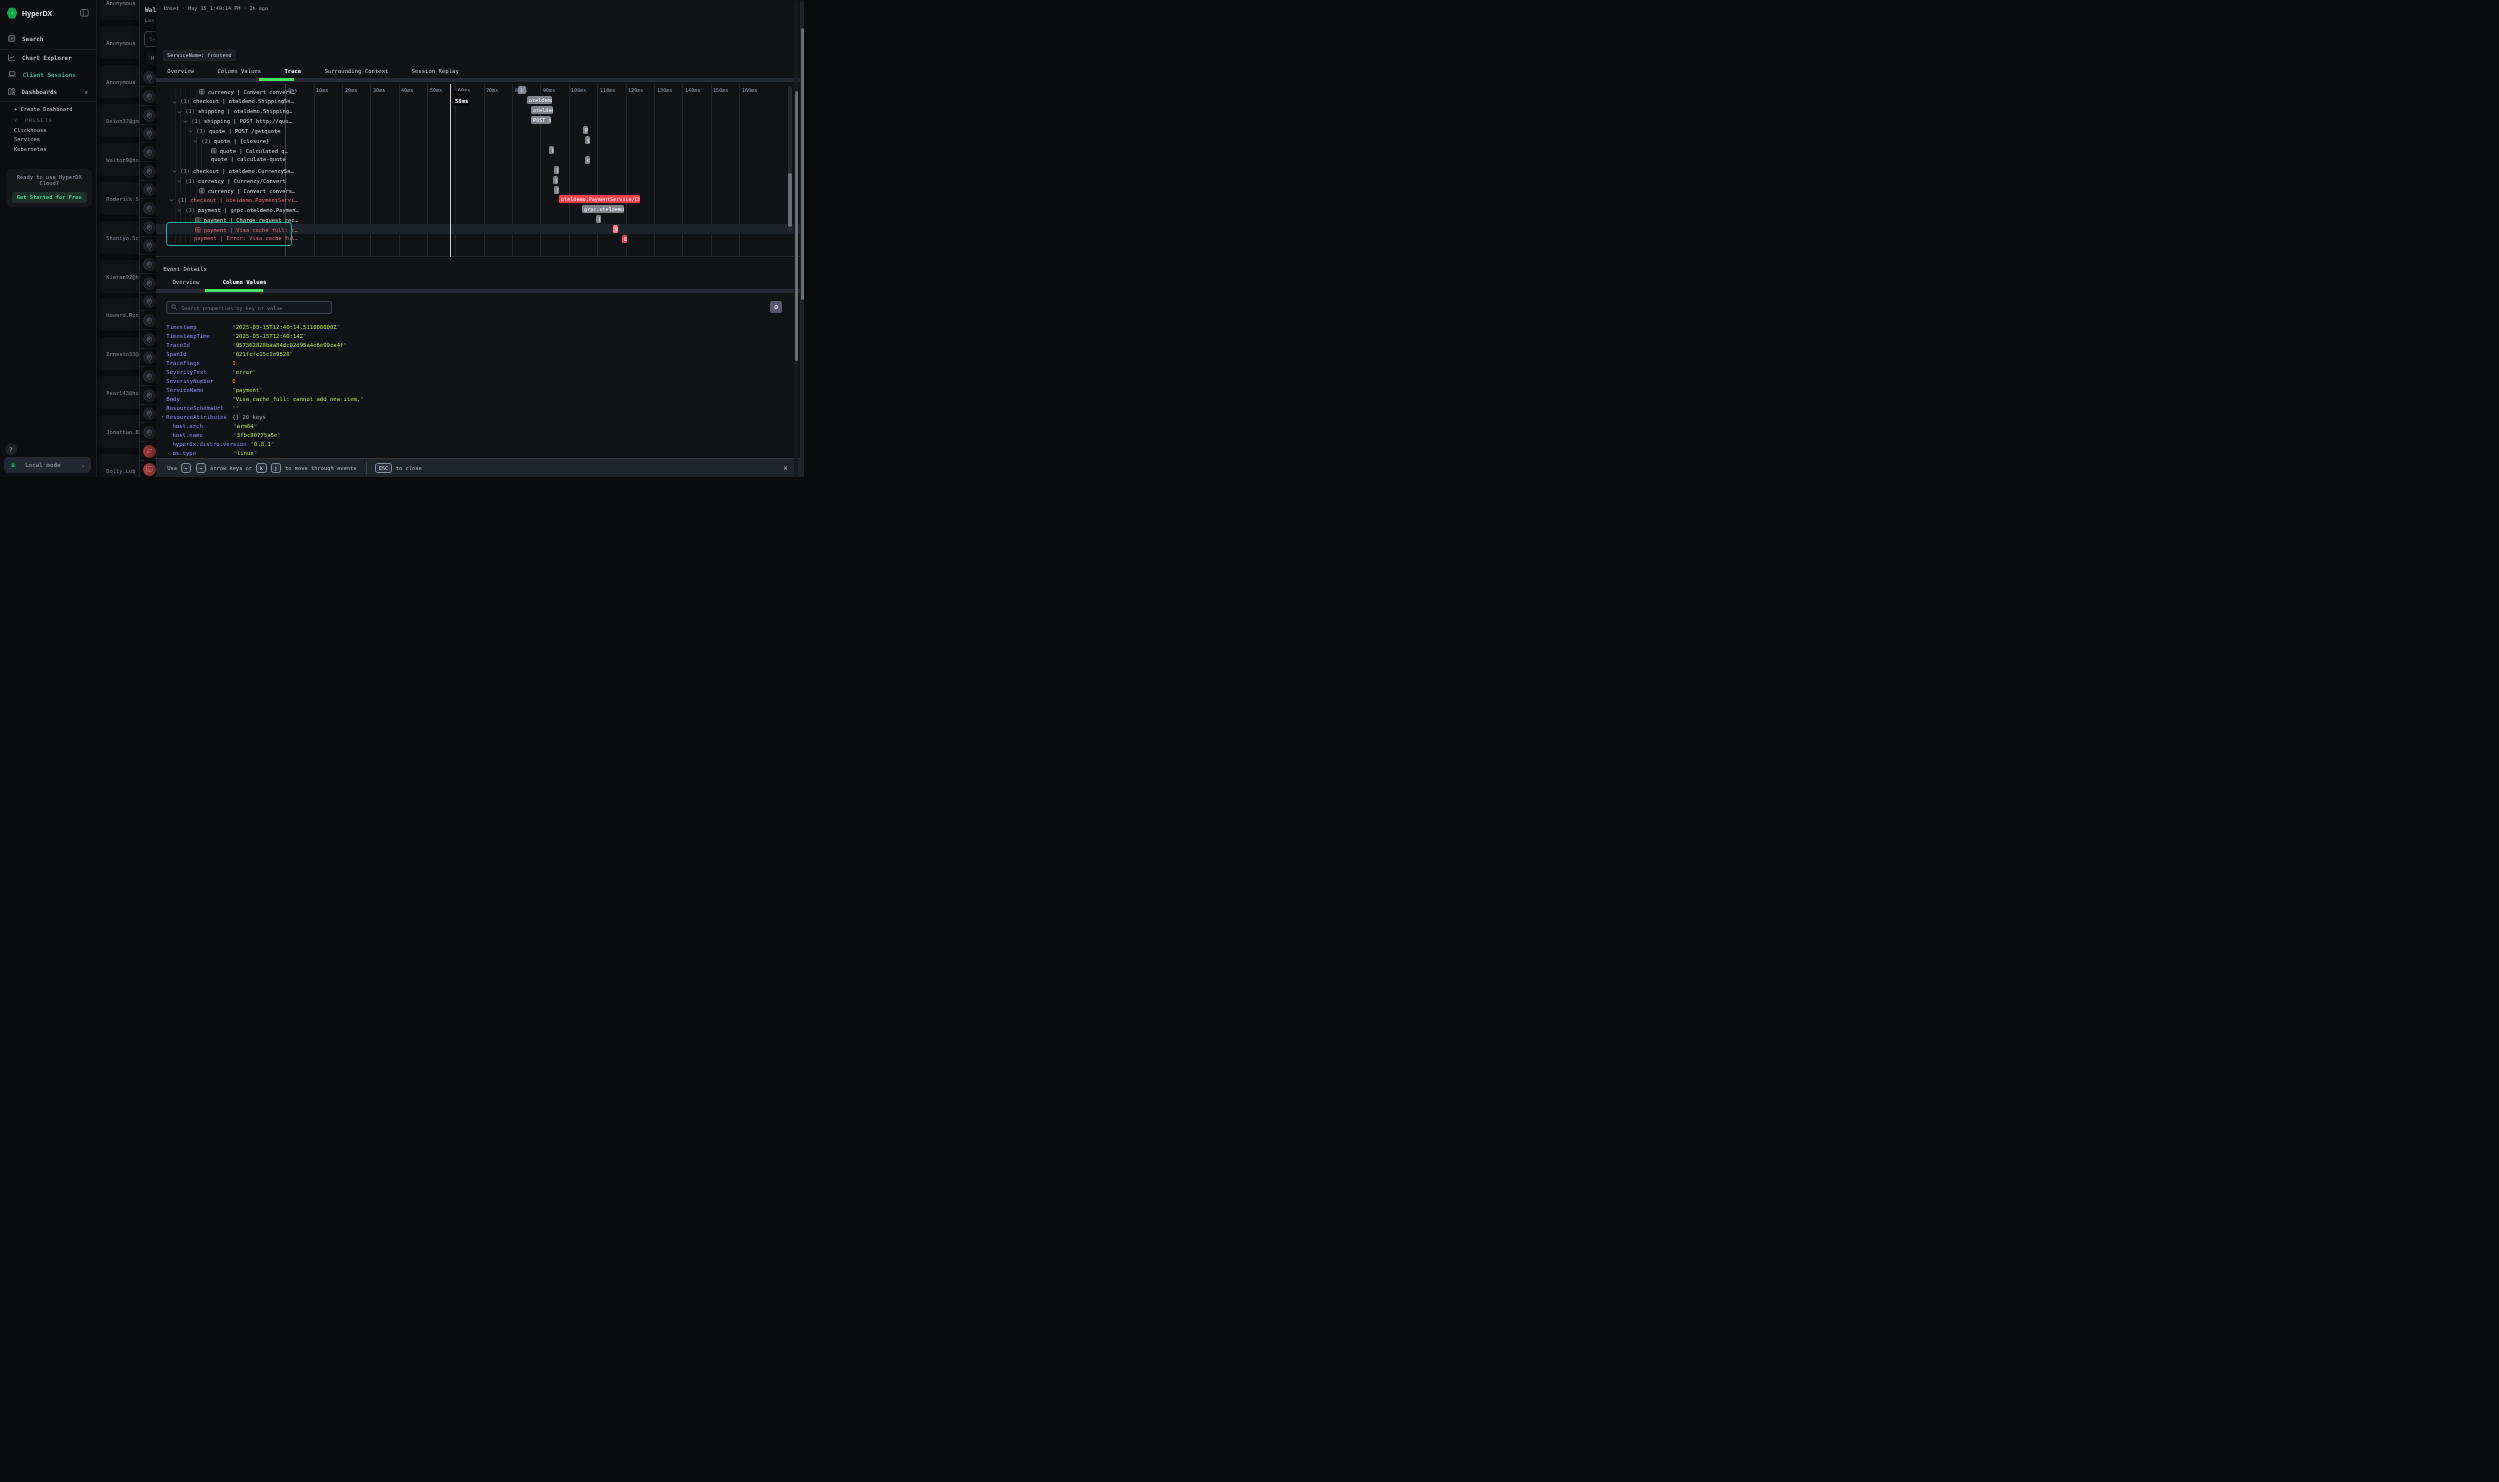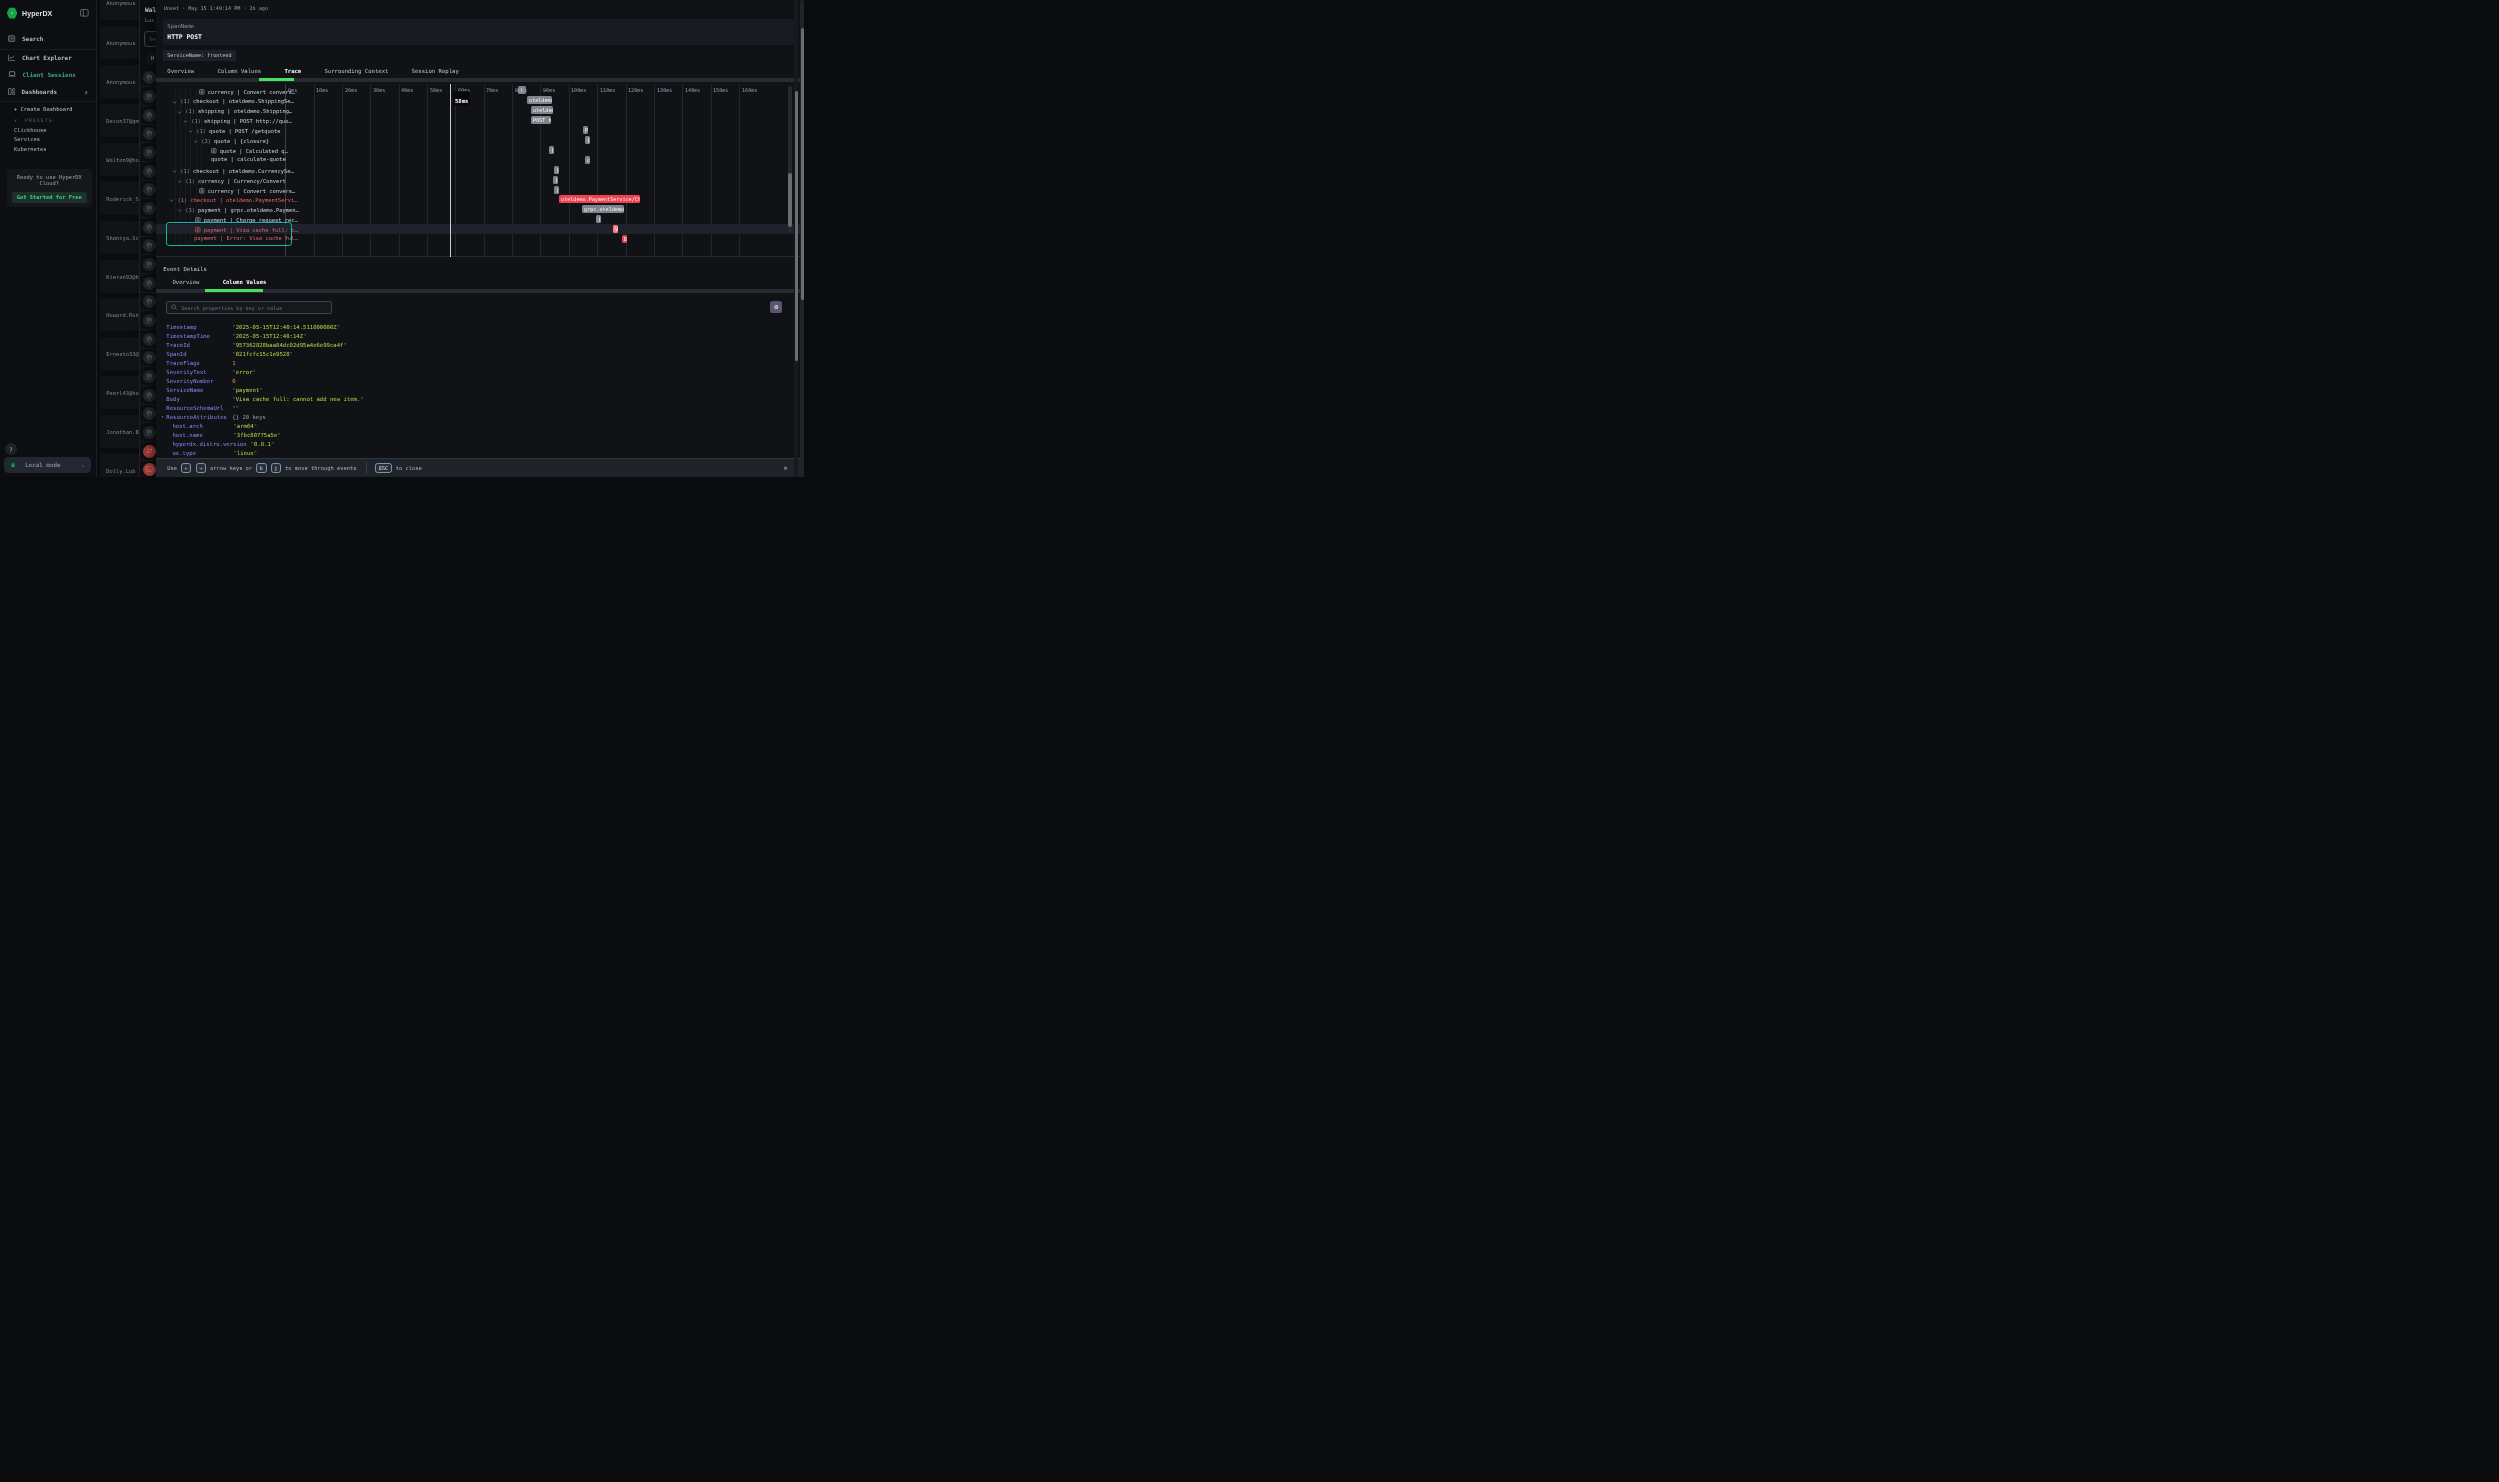--- a/index.html
+++ b/index.html
@@ -429,24 +429,20 @@
               <line x1="6.5" y1="7.6" x2="9.5" y2="7.6"></line>
             </svg>
           </div>
         </div>
       </div>
   </div>
 
   <section id="drawer">
     <div class="meta">Unset · May 15 1:40:14 PM · 2h ago</div>
 
-    <div class="spanbox">
-      <div class="lbl">SpanName</div>
-      <div class="val">HTTP POST</div>
-    </div>
     <div class="chip">ServiceName: frontend</div>
 
     <div class="tabs main" id="main-tabs">
         <span class="tab">Overview</span>
         <span class="tab">Column Values</span>
         <span class="tab active">Trace</span>
         <span class="tab">Surrounding Context</span>
         <span class="tab">Session Replay</span>
       </div>
     <div class="rail" style="top:78px">

